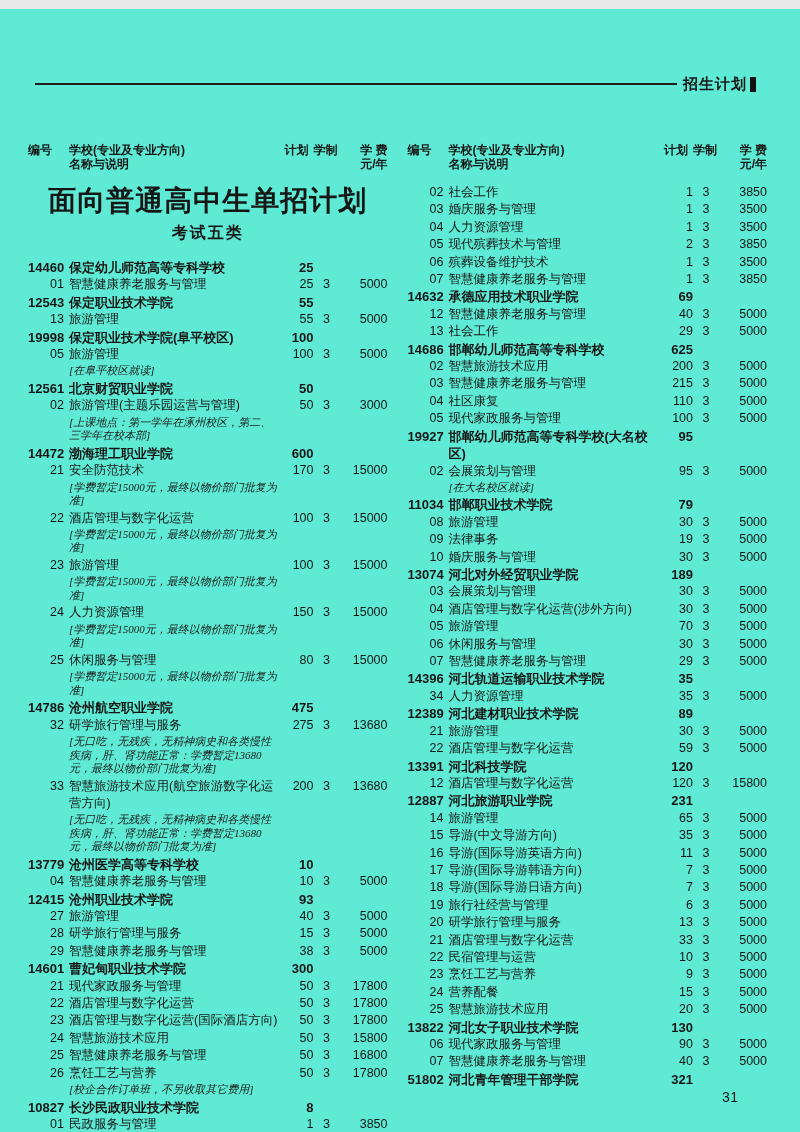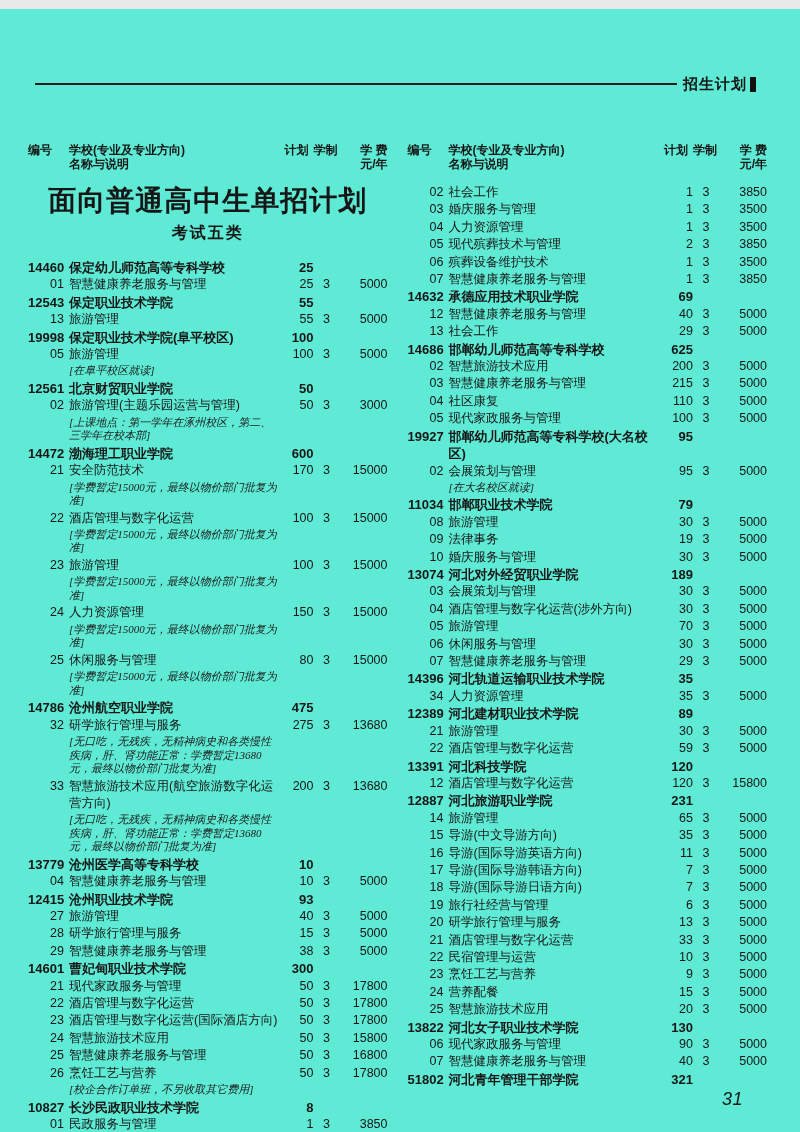--- a/index.html
+++ b/index.html
@@ -64,21 +64,21 @@
   .c-fee   { width:48px; text-align:right; }
   .note {
     font-family:"Liberation Serif", serif; font-style:italic;
     font-size:11px; line-height:13.5px; margin:1px 0 2px;
     font-weight:normal; color:#1b1b1b;
   }
 
   
   .page-number {
     position:absolute; left:722px; top:1080px;
-    font-size:18px; letter-spacing:0.5px;font-style:italic;
+    font-size:14px; letter-spacing:0.5px;
   }
 </style>
 </head>
 <body>
 
 <div class="page">
 
   <div class="page-header">
     <div class="rule-line"></div>
     <div class="header-label">招生计划</div>

